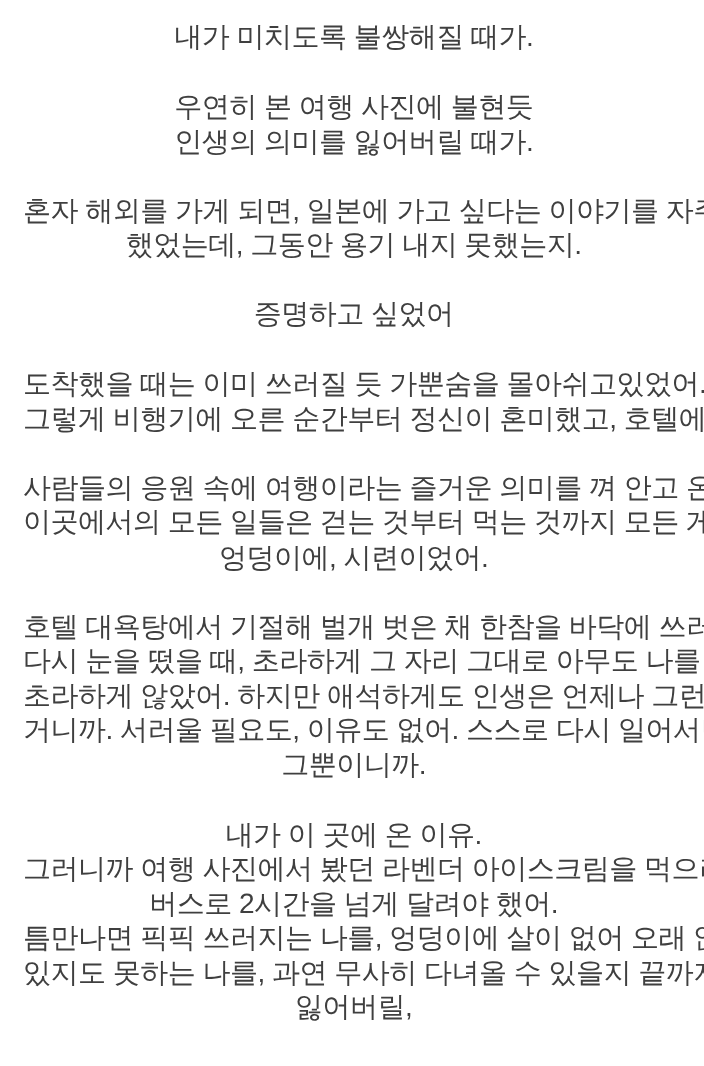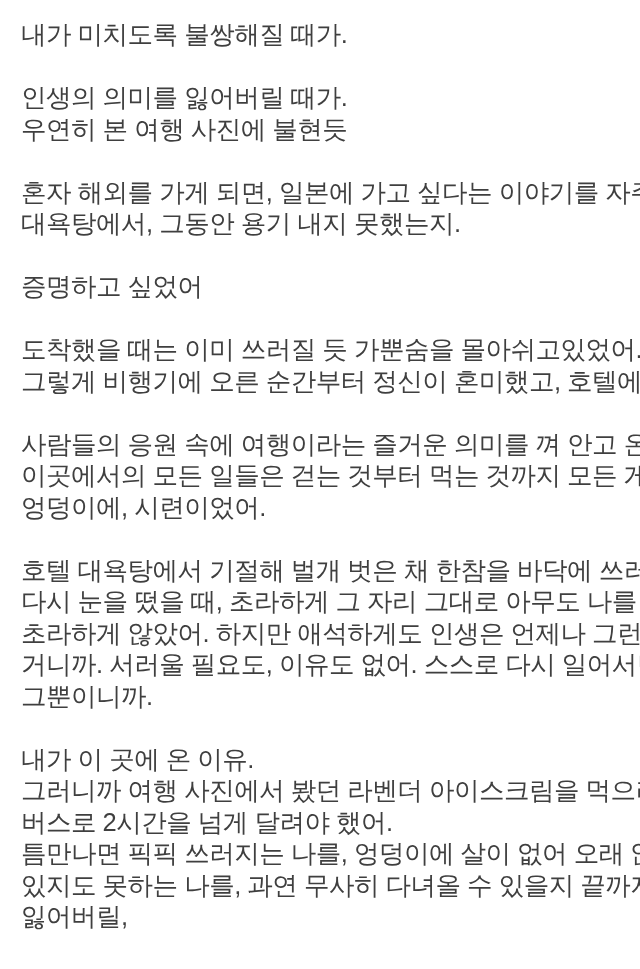--- a/index.html
+++ b/index.html
@@ -17,20 +17,21 @@
     width: 640px;
     height: 969px;
     padding: 19px 18px 0 21px;
     font-family: "Liberation Sans", "DejaVu Sans", sans-serif;
     font-size: 25.5px;
     line-height: 31.5px;
     font-weight: 400;
     letter-spacing: -0.5px;
     color: #3f3f3f;
     background: #ffffff;
+    text-align: center;
   }
   .paragraph {
     margin: 0 0 31.5px 0;
   }
   .paragraph:last-child {
     margin-bottom: 0;
     margin-top: 24px;
   }
   .text-line {
     white-space: nowrap;
@@ -40,27 +41,27 @@
 </head>
 <body>
 
 <div class="page">
 
   <div class="paragraph">
     <div class="text-line">내가 미치도록 불쌍해질 때가.</div>
   </div>
 
   <div class="paragraph">
+    <div class="text-line">우연히 본 여행 사진에 불현듯</div>
     <div class="text-line">인생의 의미를 잃어버릴 때가.</div>
-    <div class="text-line">우연히 본 여행 사진에 불현듯</div>
   </div>
 
   <div class="paragraph">
     <div class="text-line">혼자 해외를 가게 되면, 일본에 가고 싶다는 이야기를 자주</div>
-    <div class="text-line">대욕탕에서, 그동안 용기 내지 못했는지.</div>
+    <div class="text-line">했었는데, 그동안 용기 내지 못했는지.</div>
   </div>
 
   <div class="paragraph">
     <div class="text-line">증명하고 싶었어</div>
   </div>
 
   <div class="paragraph">
     <div class="text-line">도착했을 때는 이미 쓰러질 듯 가뿐숨을 몰아쉬고있었어.</div>
     <div class="text-line">그렇게 비행기에 오른 순간부터 정신이 혼미했고, 호텔에</div>
   </div>

